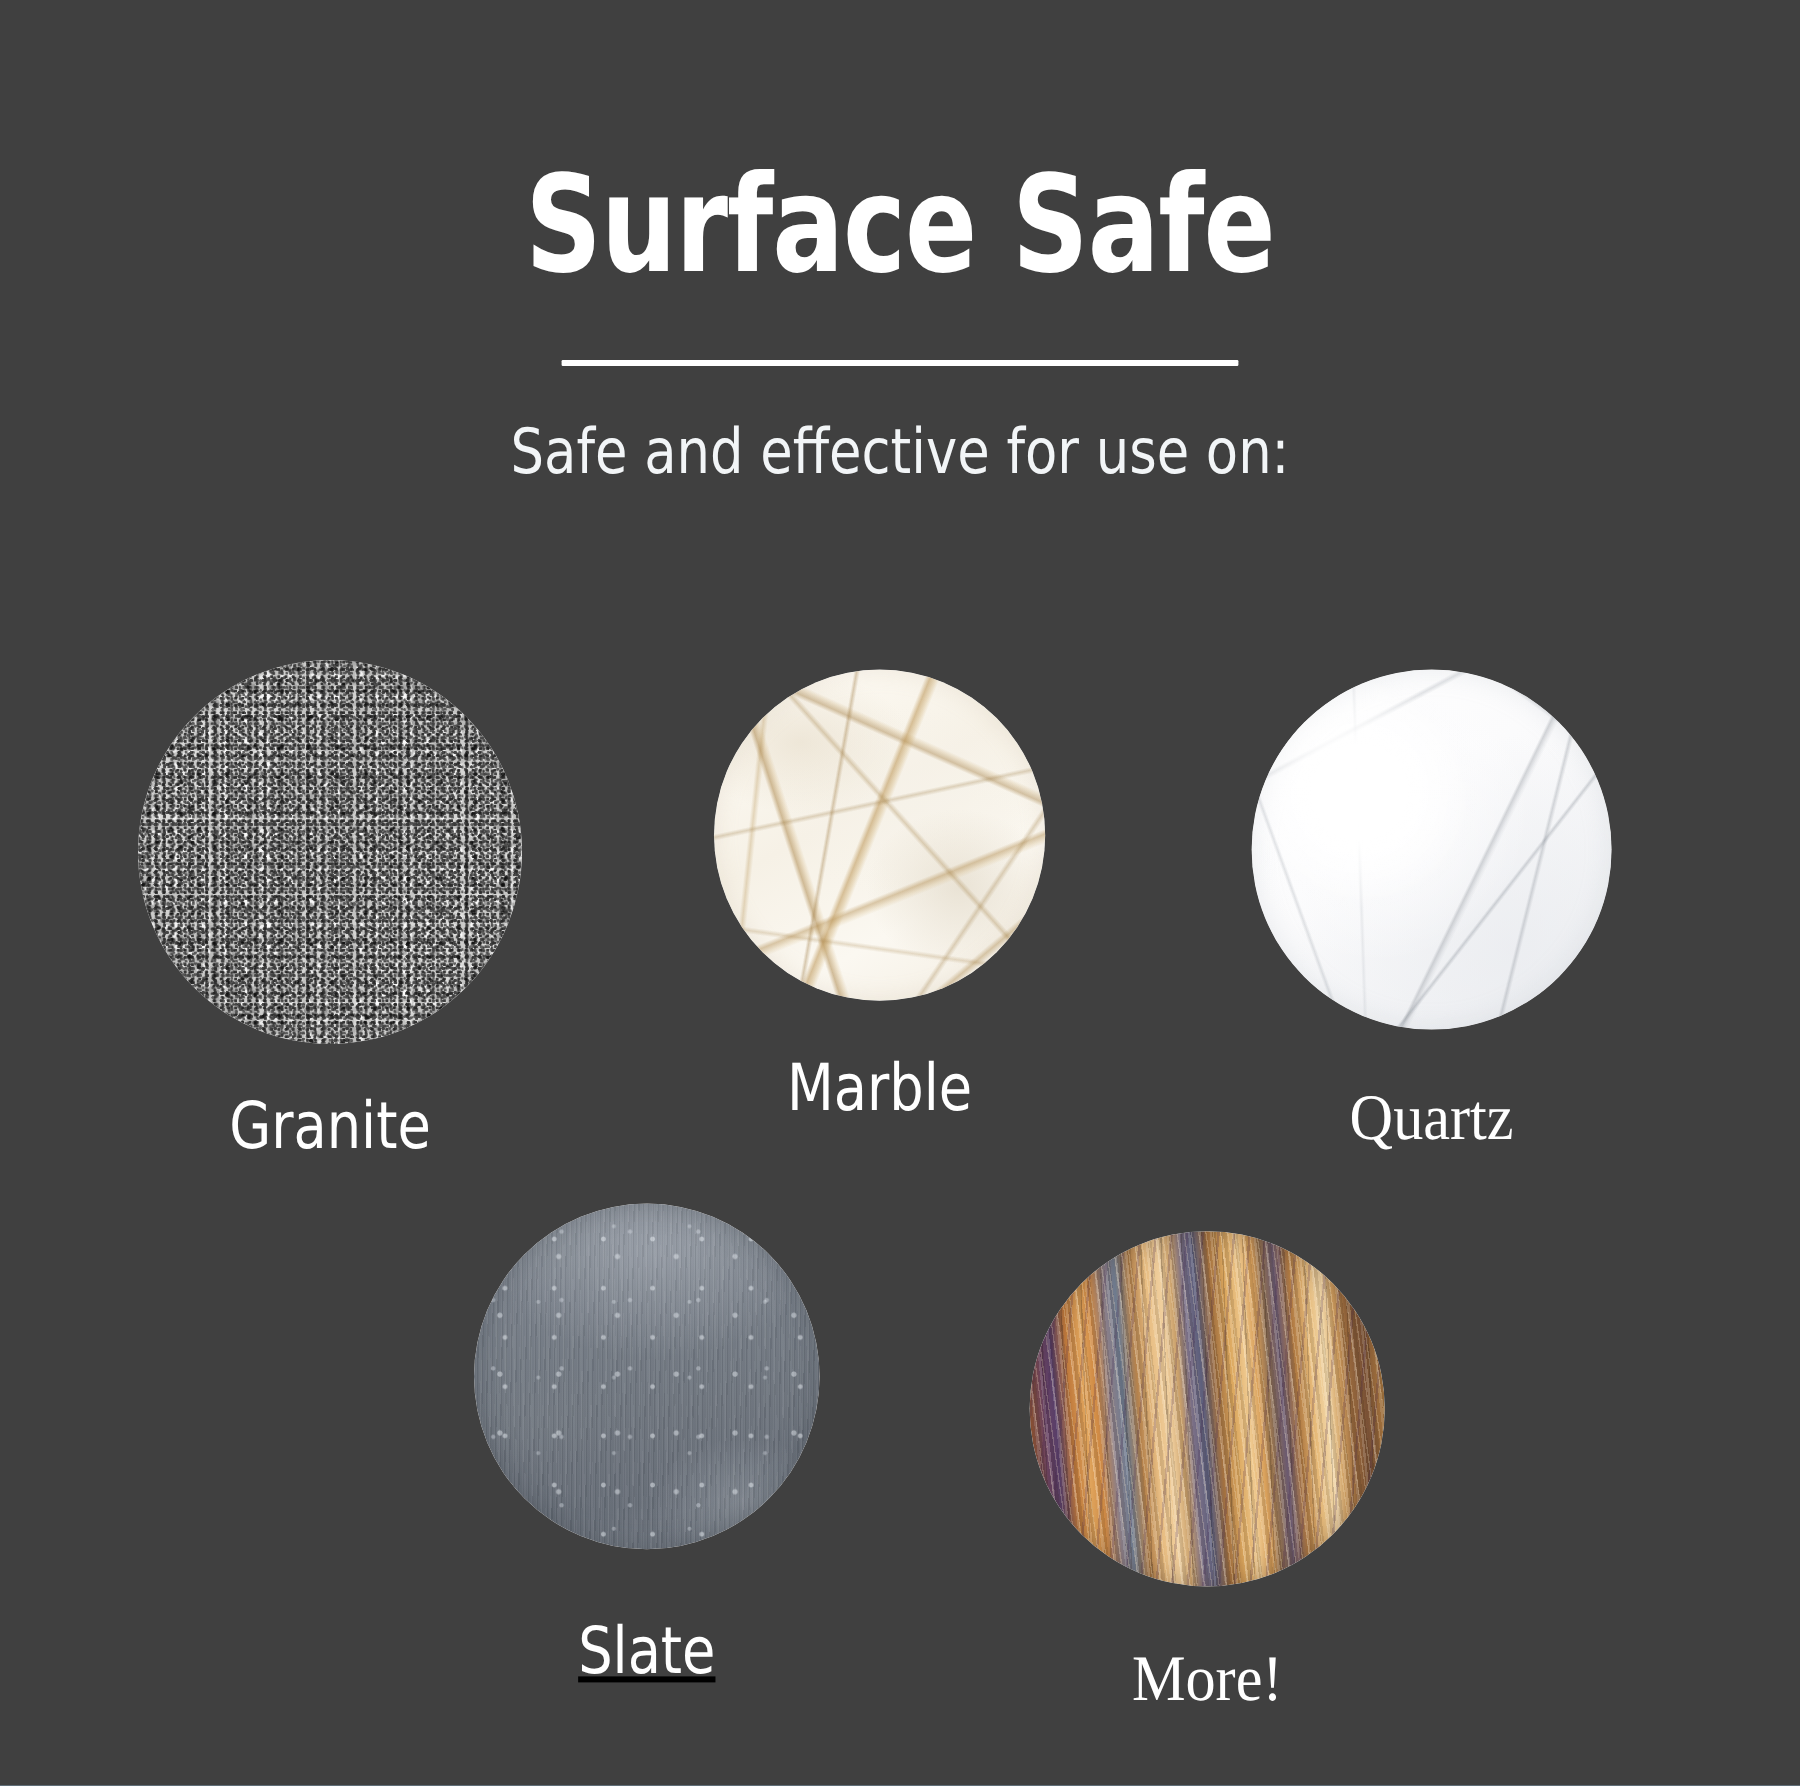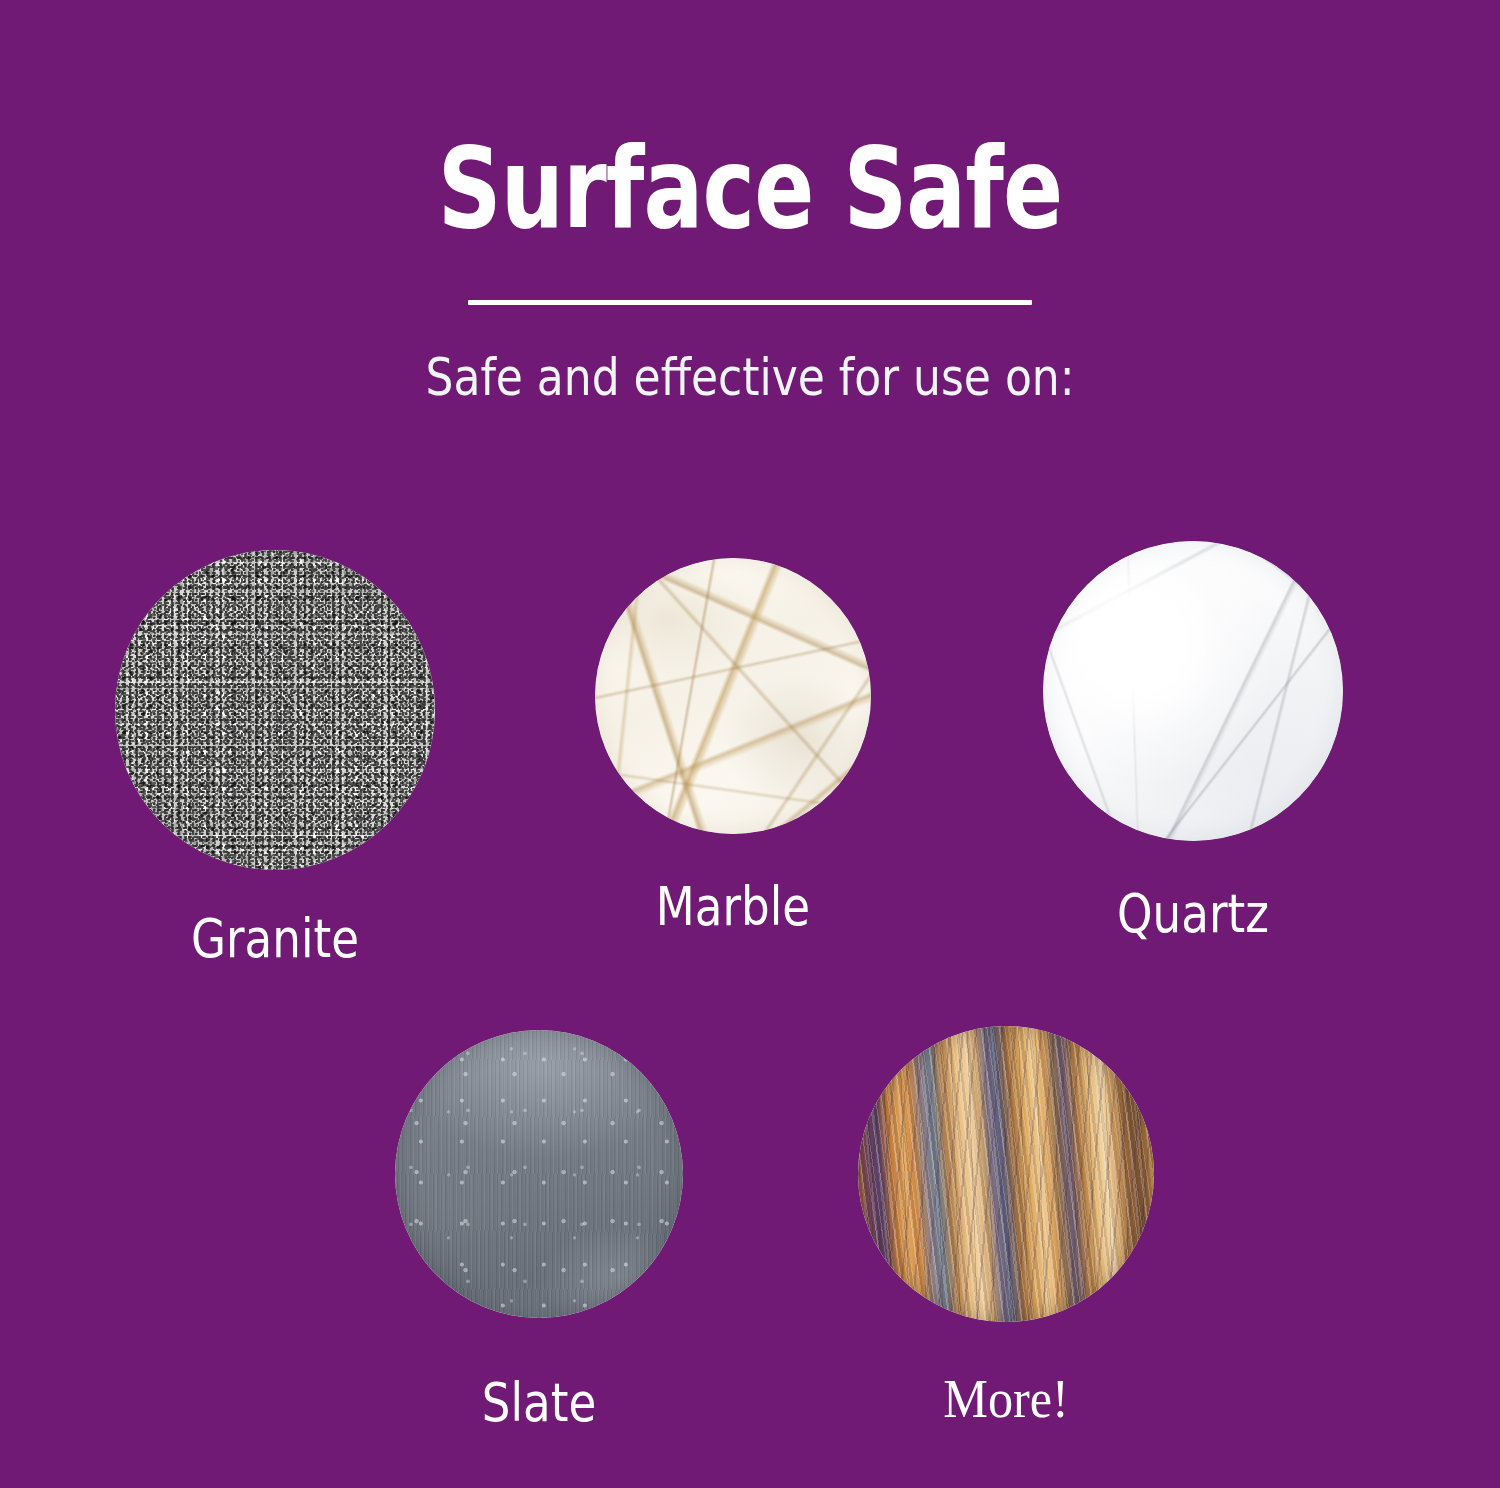--- a/index.html
+++ b/index.html
@@ -11,21 +11,21 @@
     height: 1488px;
     background: #42627a;
     font-family: "DejaVu Sans Condensed", "Liberation Sans Narrow", "Liberation Sans", sans-serif;
     overflow: hidden;
     position: relative;
   }
 
   .page {
     position: absolute;
     inset: 0;
-    background: #701a75;
+    background: #404040;
   }
 
   
   .header {
     position: absolute;
     top: 0;
     left: 0;
     width: 1500px;
     text-align: center;
   }
@@ -106,23 +106,23 @@
     font-size: 54px;
     line-height: 1;
     margin-top: 28px;
     transform: scaleX(0.93);
     white-space: nowrap;
   }
 
   
   .sw-granite { left: 115px;  top: 20px;  width: 320px; }
   .sw-marble  { left: 595px;  top: 28px;  width: 276px; }
-  .sw-quartz  { left: 1043px; top: 11px;  width: 300px; }
-  
-  .sw-slate   { left: 395px;  top: 32px;  width: 288px; }
+  .sw-quartz  { left: 1043px; top: 28px;  width: 300px; font-family: Liberation Serif, serif; }
+  
+  .sw-slate   { left: 395px;  top: 5px;  width: 288px; text-decoration: underline; }
   .sw-more    { left: 858px;  top: 28px;  width: 296px; font-family: Liberation Serif, serif; }
 
   .d-granite { width: 320px; height: 320px; }
   .d-marble  { width: 276px; height: 276px; }
   .d-quartz  { width: 300px; height: 300px; }
   .d-slate   { width: 288px; height: 288px; }
   .d-more    { width: 296px; height: 296px; }
 
   .sw-granite .swatch-label { margin-top: 42px; }
   .sw-marble  .swatch-label { margin-top: 46px; }

